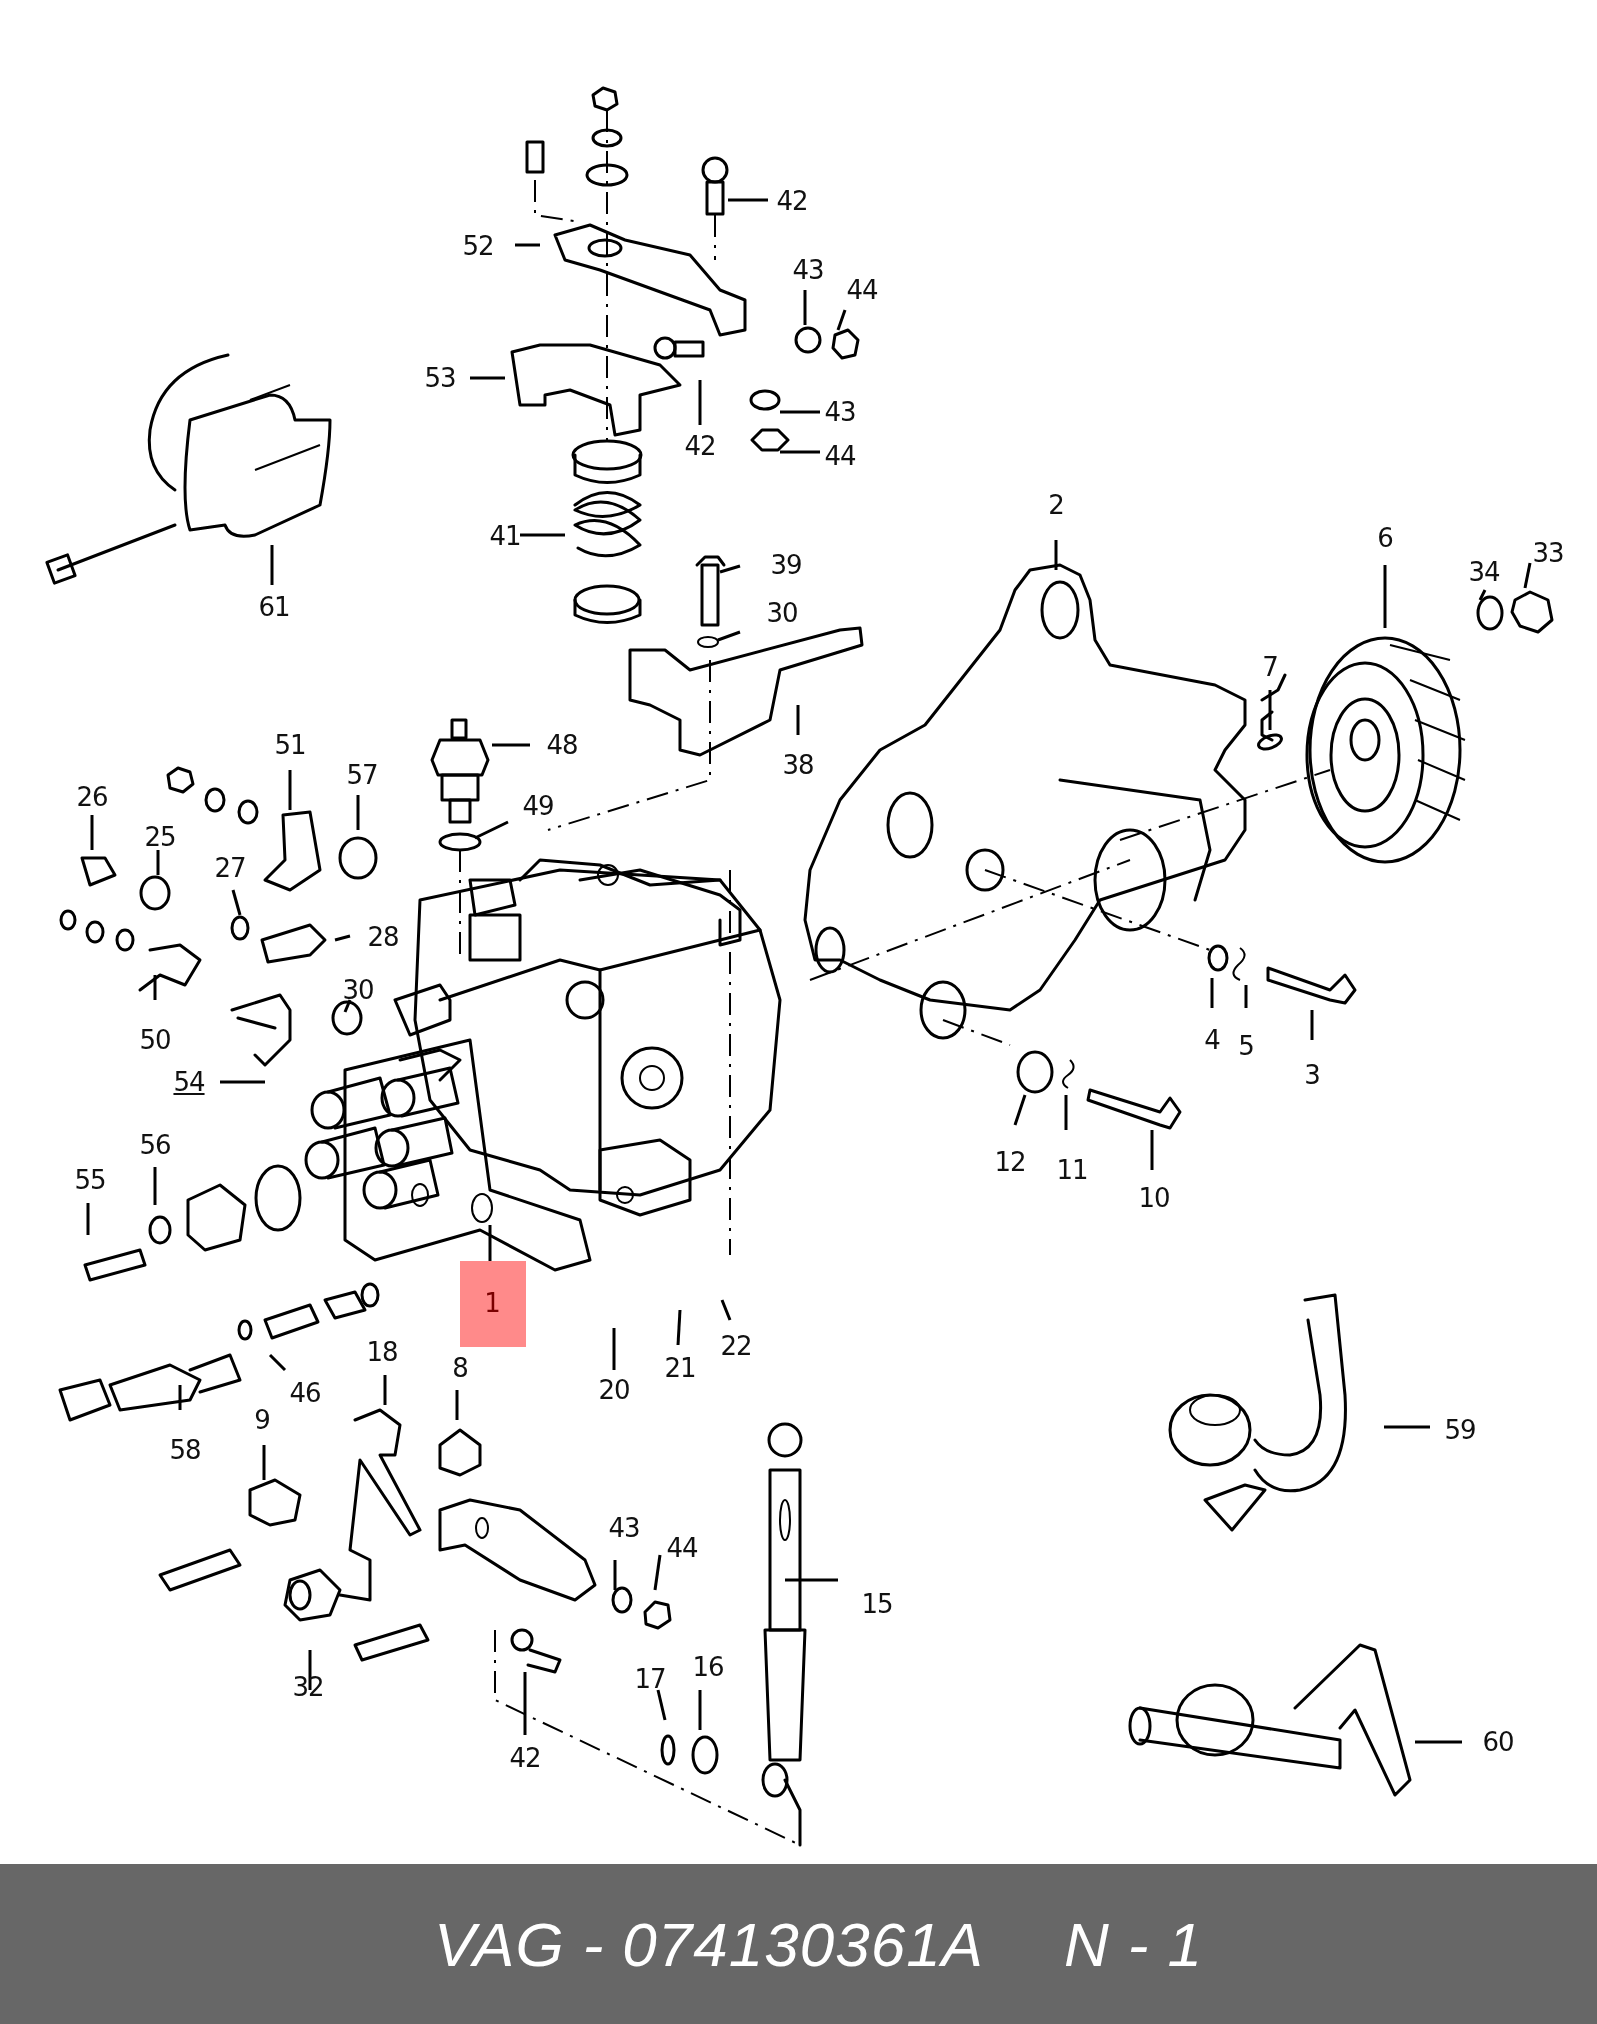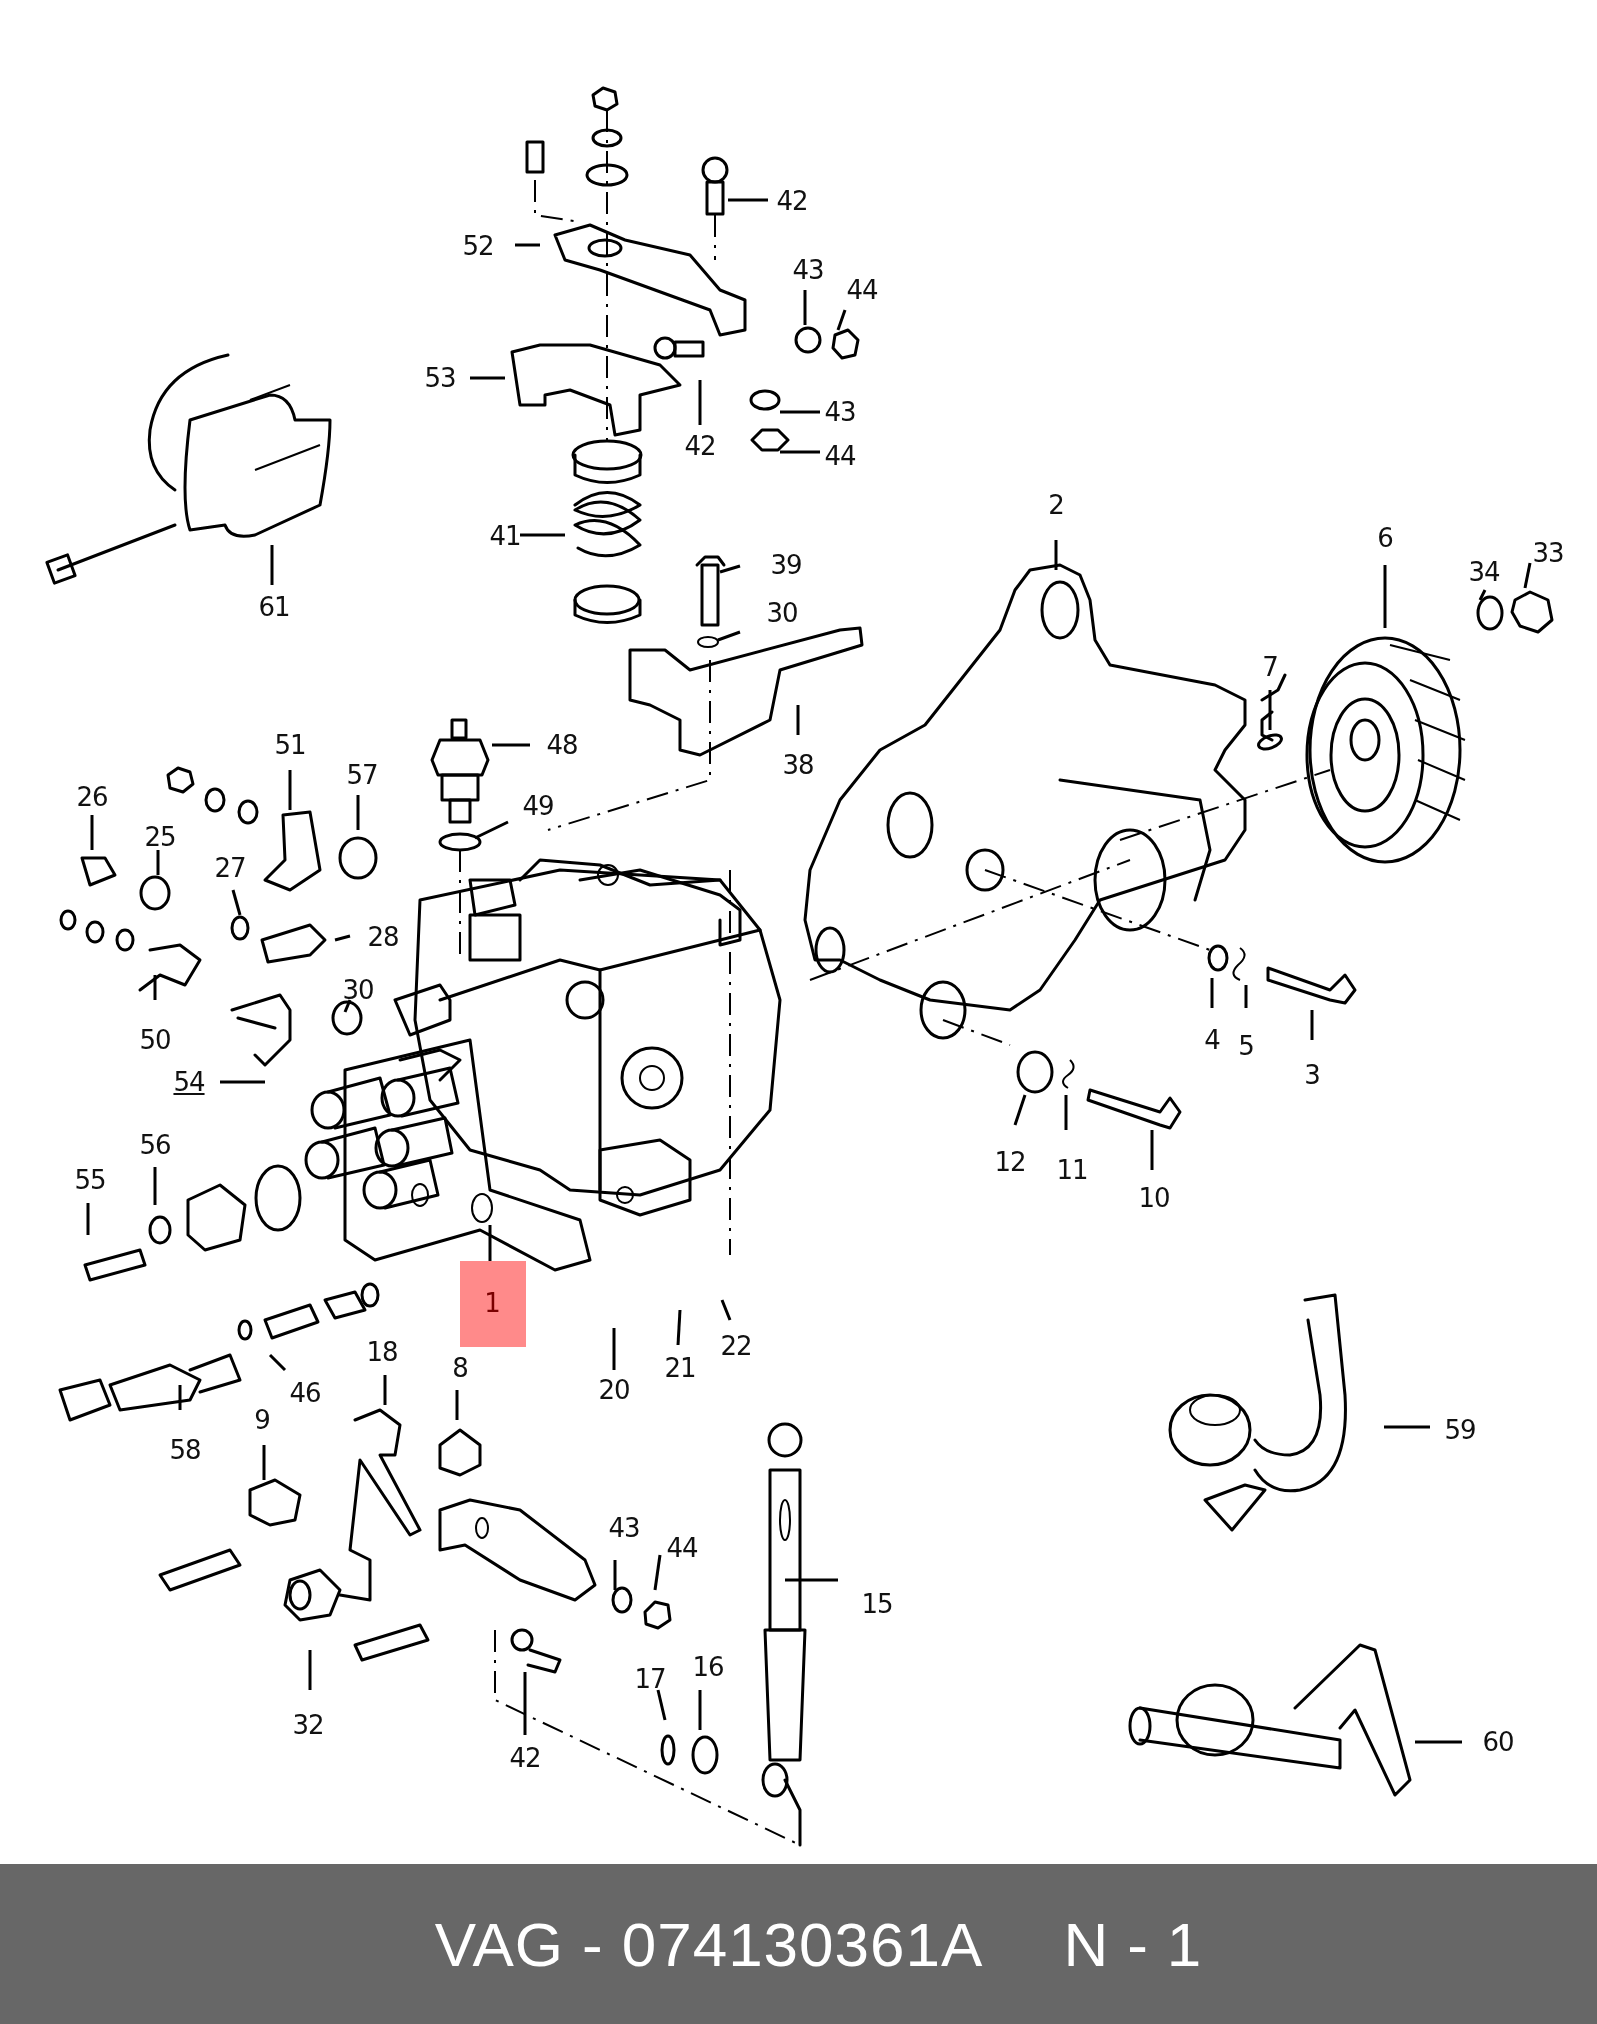--- a/index.html
+++ b/index.html
@@ -8,21 +8,21 @@
   #diagram { position: absolute; left: 0; top: 0; width: 1597px; height: 1864px; background: #fff; }
   #diagram svg { position: absolute; left: 0; top: 0; }
   .part { fill: none; stroke: #000; stroke-width: 3; stroke-linejoin: round; stroke-linecap: round; }
   .thin { fill: none; stroke: #000; stroke-width: 2; }
   .dash { fill: none; stroke: #000; stroke-width: 2; stroke-dasharray: 22 8 3 8; }
   .leader { stroke: #000; stroke-width: 3; }
   .label { position: absolute; font-family: "DejaVu Sans", sans-serif; font-size: 26px; color: #111;
            line-height: 1; white-space: nowrap; transform: translate(-50%, -50%); letter-spacing: -1px; }
   .hl { position: absolute; background: #ff8a8a; }
   .hl-label { color: #7a0000; }
-  #footer { position: absolute; left: 0; top: 1864px; width: 1597px; height: 160px; background: #676767; }
+  #footer { position: absolute; left: 0; top: 1864px; width: 1597px; height: 160px; background: #676767; font-style: italic; }
   #footer-text { position: absolute; left: 0; right: 0; top: 0; bottom: 0; display: flex; align-items: center;
                  justify-content: center; color: #ffffff; font-family: "Liberation Sans", sans-serif;
                  font-size: 62px; letter-spacing: 1px; padding-left: 40px; }
   #footer-text span { display: inline-block; }
   .gap { width: 80px; }
 </style>
 </head>
 <body>
 
 <div id="diagram">
@@ -319,21 +319,21 @@
   <div class="label" style="left:650px;top:1667px;margin-top:12px;">17</div>
   <div class="label" style="left:382px;top:1352px;">18</div>
   <div class="label" style="left:614px;top:1390px;">20</div>
   <div class="label" style="left:680px;top:1368px;">21</div>
   <div class="label" style="left:736px;top:1346px;">22</div>
   <div class="label" style="left:160px;top:837px;">25</div>
   <div class="label" style="left:92px;top:797px;">26</div>
   <div class="label" style="left:230px;top:868px;">27</div>
   <div class="label" style="left:383px;top:937px;">28</div>
   <div class="label" style="left:358px;top:990px;">30</div>
-  <div class="label" style="left:308px;top:1687px;margin-top:38px;">32</div>
+  <div class="label" style="left:308px;top:1687px;">32</div>
   <div class="label" style="left:1548px;top:553px;">33</div>
   <div class="label" style="left:1484px;top:572px;">34</div>
   <div class="label" style="left:798px;top:765px;">38</div>
   <div class="label" style="left:786px;top:565px;">39</div>
   <div class="label" style="left:782px;top:613px;">30</div>
   <div class="label" style="left:505px;top:536px;">41</div>
   <div class="label" style="left:792px;top:201px;">42</div>
   <div class="label" style="left:700px;top:446px;">42</div>
   <div class="label" style="left:525px;top:1758px;">42</div>
   <div class="label" style="left:808px;top:270px;">43</div>

